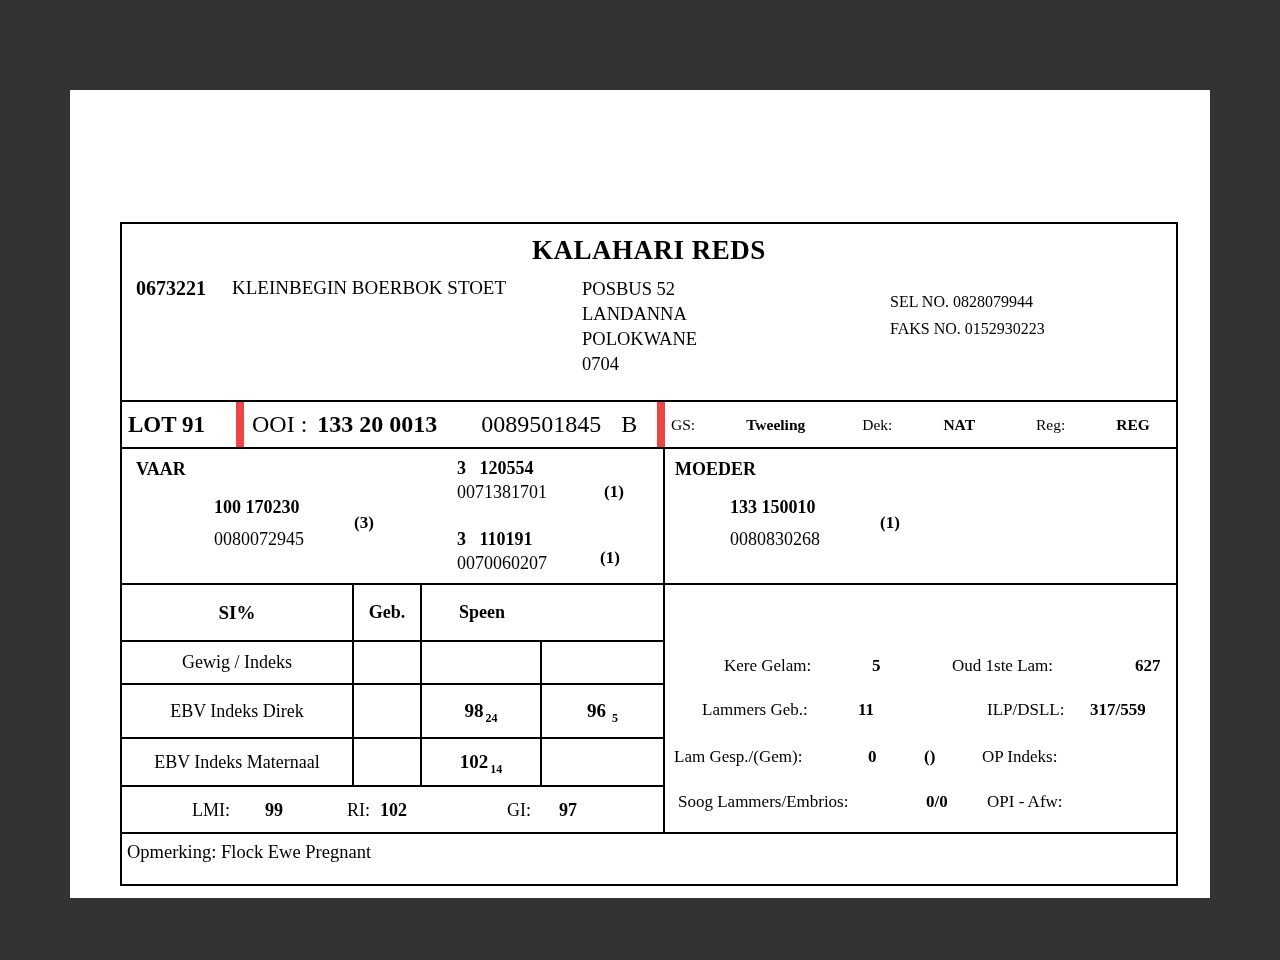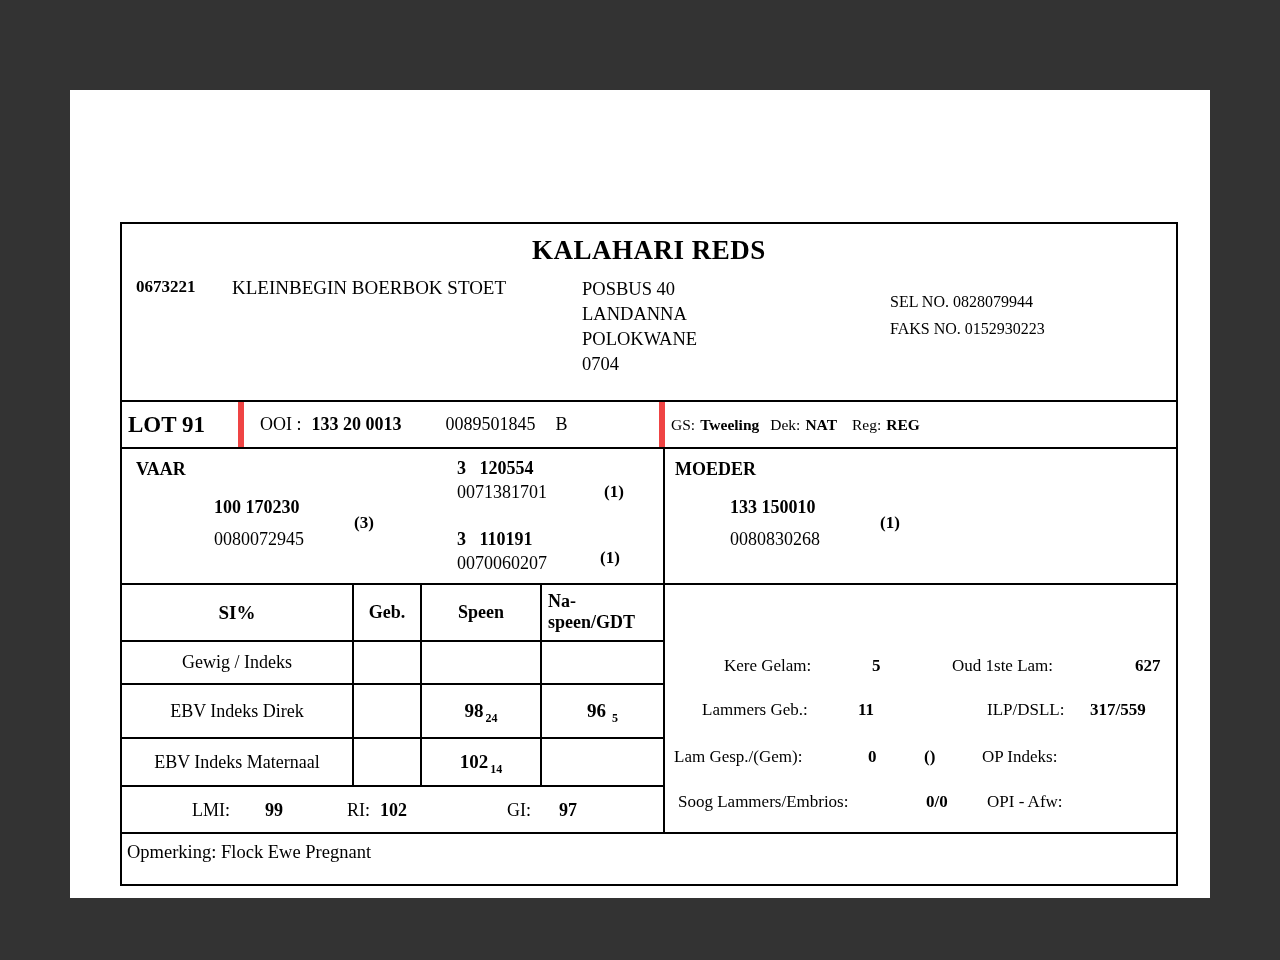--- a/index.html
+++ b/index.html
@@ -23,37 +23,37 @@
     width:1058px; height:664px;
     border:2px solid #000;
     background:#fff;
   }
   .b { font-weight:bold; }
   .pre { white-space:pre; }
 
   
   .header-section { position:relative; height:178px; border-bottom:2px solid #000; }
   .doc-title { text-align:center; padding-top:11px; font-size:27px; font-weight:bold; letter-spacing:0.5px; }
-  .breeder-no { position:absolute; left:14px; top:53px; font-size:17px; font-weight:bold; }
+  .breeder-no { position:absolute; left:14px; top:53px; font-size:20px; font-weight:bold; }
   .breeder-name { position:absolute; left:110px; top:53px; font-size:19px; }
   .address { position:absolute; left:460px; top:53px; font-size:18.5px; line-height:25px; }
   .contact { position:absolute; left:768px; top:64px; font-size:16px; line-height:27px; }
 
   
   .lot-row { display:flex; height:47px; border-bottom:2px solid #000; }
-  .lot-row > div { border-right:6px solid #ef4444; display:flex; align-items:center; }
+  .lot-row > div { border-right:8px solid #ef4444; display:flex; align-items:center; }
   .lot-row > div:last-child { border-right:none; }
   .lot-cell { width:122px; font-size:23px; font-weight:bold; padding-left:6px; }
-  .ooi-cell { width:421px; font-size:18px; padding-left:16px; }
+  .ooi-cell { width:421px; font-size:24px; padding-left:8px; }
   .ooi-cell .id { font-weight:bold; margin-left:10px; }
   .ooi-cell .reg { margin-left:44px; }
   .ooi-cell .sex { margin-left:20px; }
   .geb-cell { width:189px; font-size:17.5px; padding-left:16px; }
   .geb-cell .date { font-weight:bold; margin-left:7px; }
-  .gs-cell { flex:1; font-size:15.5px; padding-left:6px; }
+  .gs-cell { flex:1; font-size:15.5px; padding-left:6px;gap:46px; }
   .gs-cell .v { font-weight:bold; margin-left:5px; }
   .gs-cell .lbl2 { margin-left:11px; }
   .gs-cell .lbl3 { margin-left:15px; }
 
   
   .pedigree-row { display:flex; height:136px; border-bottom:2px solid #000; }
   .vaar-cell { width:543px; border-right:2px solid #000; position:relative; font-size:18px; }
   .moeder-cell { flex:1; position:relative; font-size:18px; }
   .abs { position:absolute; }
 
@@ -89,21 +89,21 @@
 
 <div class="screen">
   <div class="page">
     <div class="card">
 
       <div class="header-section">
         <div class="doc-title">KALAHARI REDS</div>
         <span class="breeder-no">0673221</span>
         <span class="breeder-name">KLEINBEGIN BOERBOK STOET</span>
         <div class="address">
-          <div>POSBUS 40</div>
+          <div>POSBUS 52</div>
           <div>LANDANNA</div>
           <div>POLOKWANE</div>
           <div>0704</div>
         </div>
         <div class="contact">
           <div>SEL NO. 0828079944</div>
           <div>FAKS NO. 0152930223</div>
         </div>
       </div>
 
@@ -146,24 +146,20 @@
         </div>
       </div>
 
       <div class="stats-row">
 
         <div class="stats-left">
           <div class="trow thead">
             <div class="c1">SI%</div>
             <div class="c2">Geb.</div>
             <div class="c3">Speen</div>
-            <div class="c4">
-              <span>Na-</span>
-              <span>speen/GDT</span>
-            </div>
           </div>
           <div class="trow r-gewig">
             <div class="c1 rowlabel">Gewig / Indeks</div>
             <div class="c2"></div>
             <div class="c3"></div>
             <div class="c4"></div>
           </div>
           <div class="trow r-direk">
             <div class="c1 rowlabel">EBV Indeks Direk</div>
             <div class="c2"></div>

